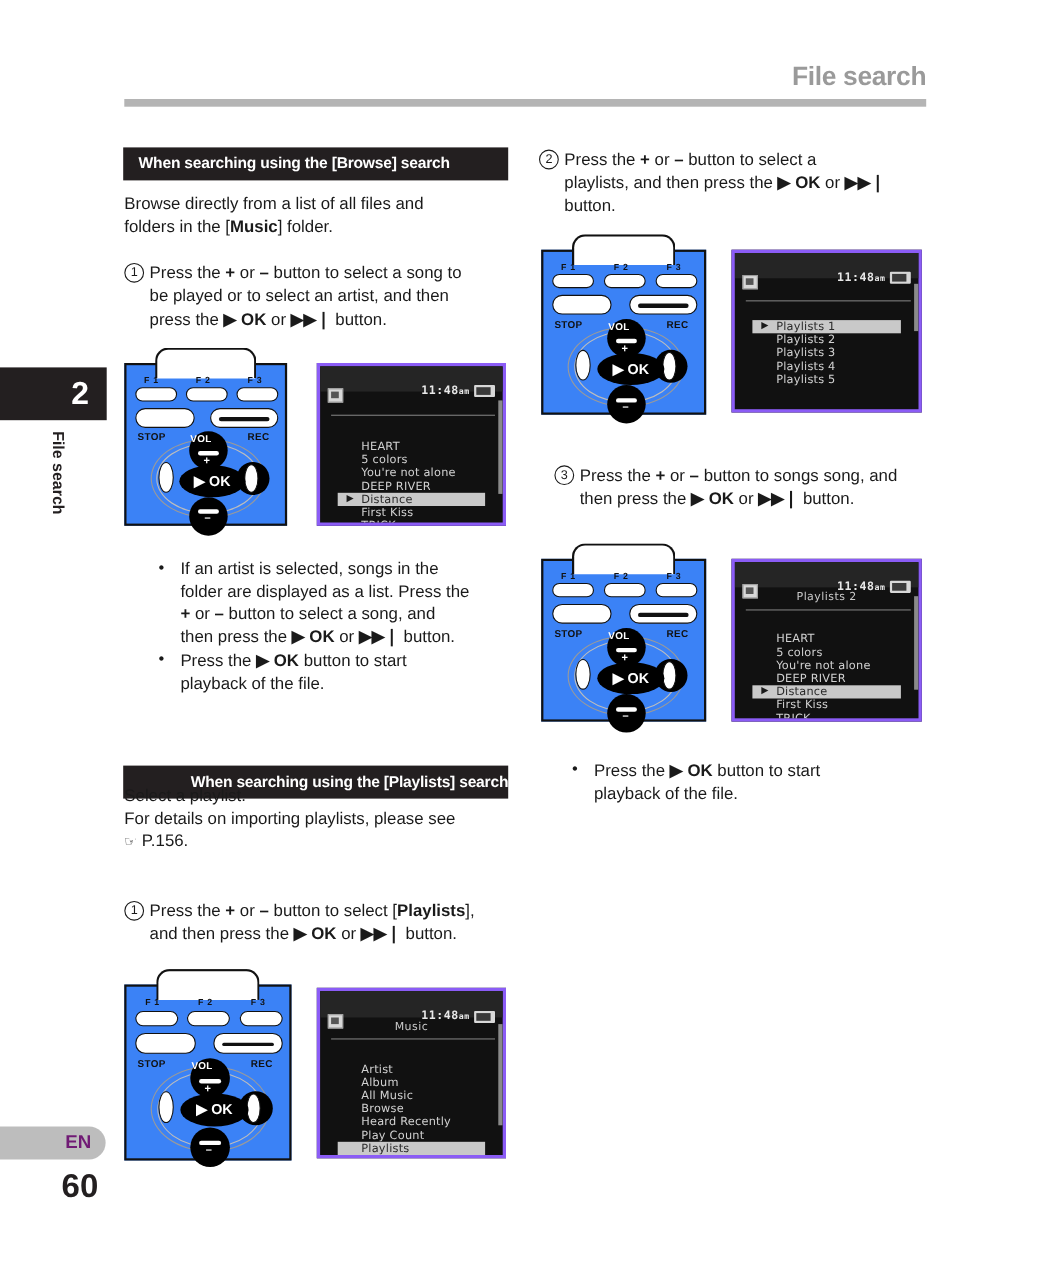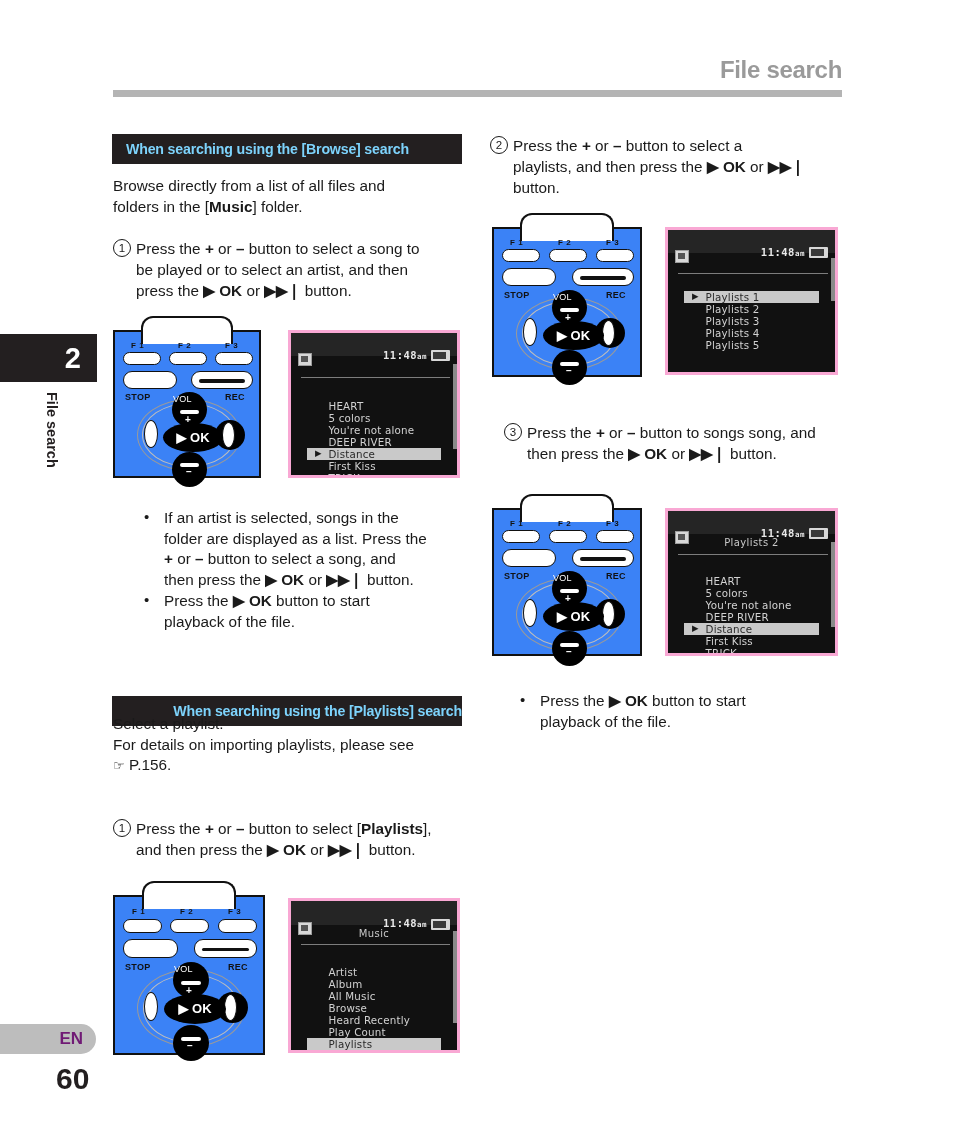--- a/index.html
+++ b/index.html
@@ -102,21 +102,21 @@
   }
 
   
   .column { position: absolute; top: 0; }
   #left-column  { left: 112px; width: 350px; height: 1148px; }
   #right-column { left: 490px; width: 356px; height: 1148px; }
 
   
   .section-bar {
     background: #231f20;
-    color: #7dd3fc;
+    color: #ffffff;
     font-size: 14.2px;
     font-weight: bold;
     padding: 7px 0 7px 14px;
     letter-spacing: -0.2px;
     box-sizing: border-box;
   }
 
   
   .body-text {
     font-size: 15.3px;
@@ -237,37 +237,37 @@
     position: absolute;
     background: #000;
     border-radius: 50%;
     color: #fff;
     text-align: center;
     font-weight: bold;
   }
   .vol-text {
     position: absolute;
     font-size: 9px;
-    font-weight: normal;
+    font-weight: bold;
     color: #111;
     letter-spacing: 0.3px;
   }
   .side-pad {
     position: absolute;
     border: 1.6px solid #111;
     border-radius: 50%;
     background: #fff;
     box-sizing: border-box;
   }
 
   
   .lcd {
     position: relative;
     background: #111;
-    border: 3px solid #f9a8d4;
+    border: 3px solid #8b5cf6;
     box-sizing: border-box;
     overflow: hidden;
   }
   .lcd-status {
     position: absolute;
     left: 0; right: 0; top: 0;
     height: 16%;
     background: #252525;
   }
   .lcd-ind {

